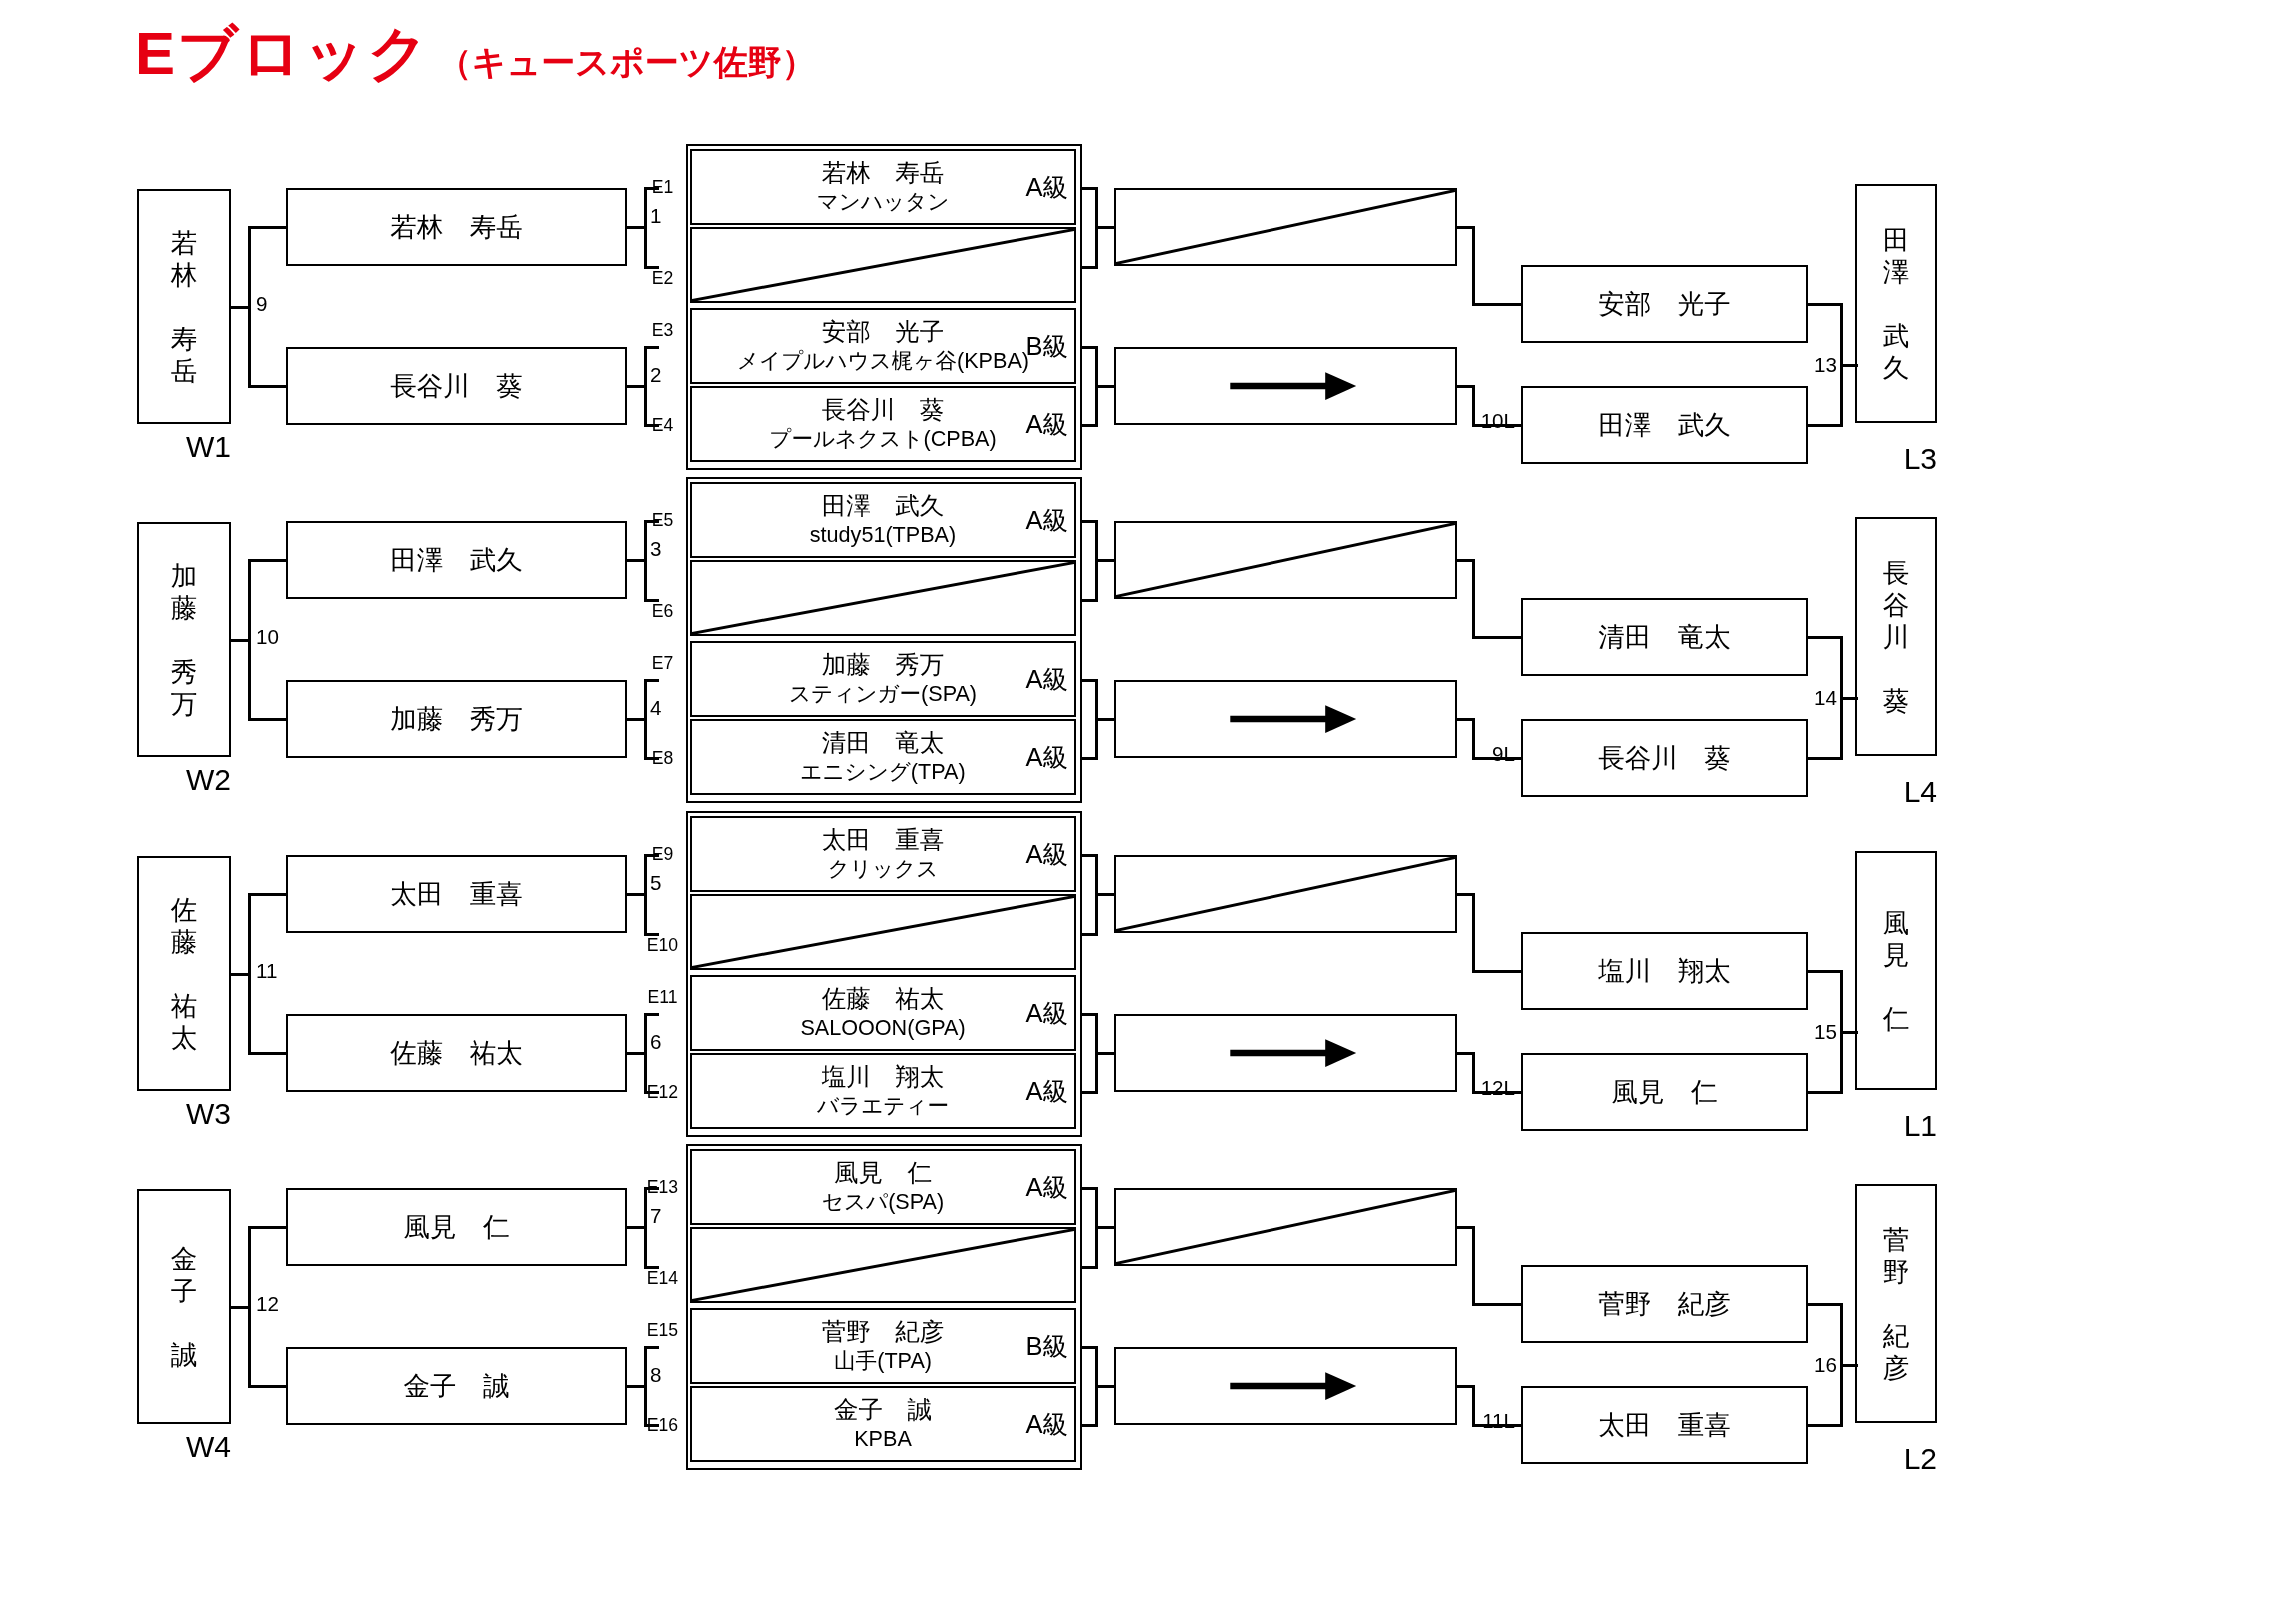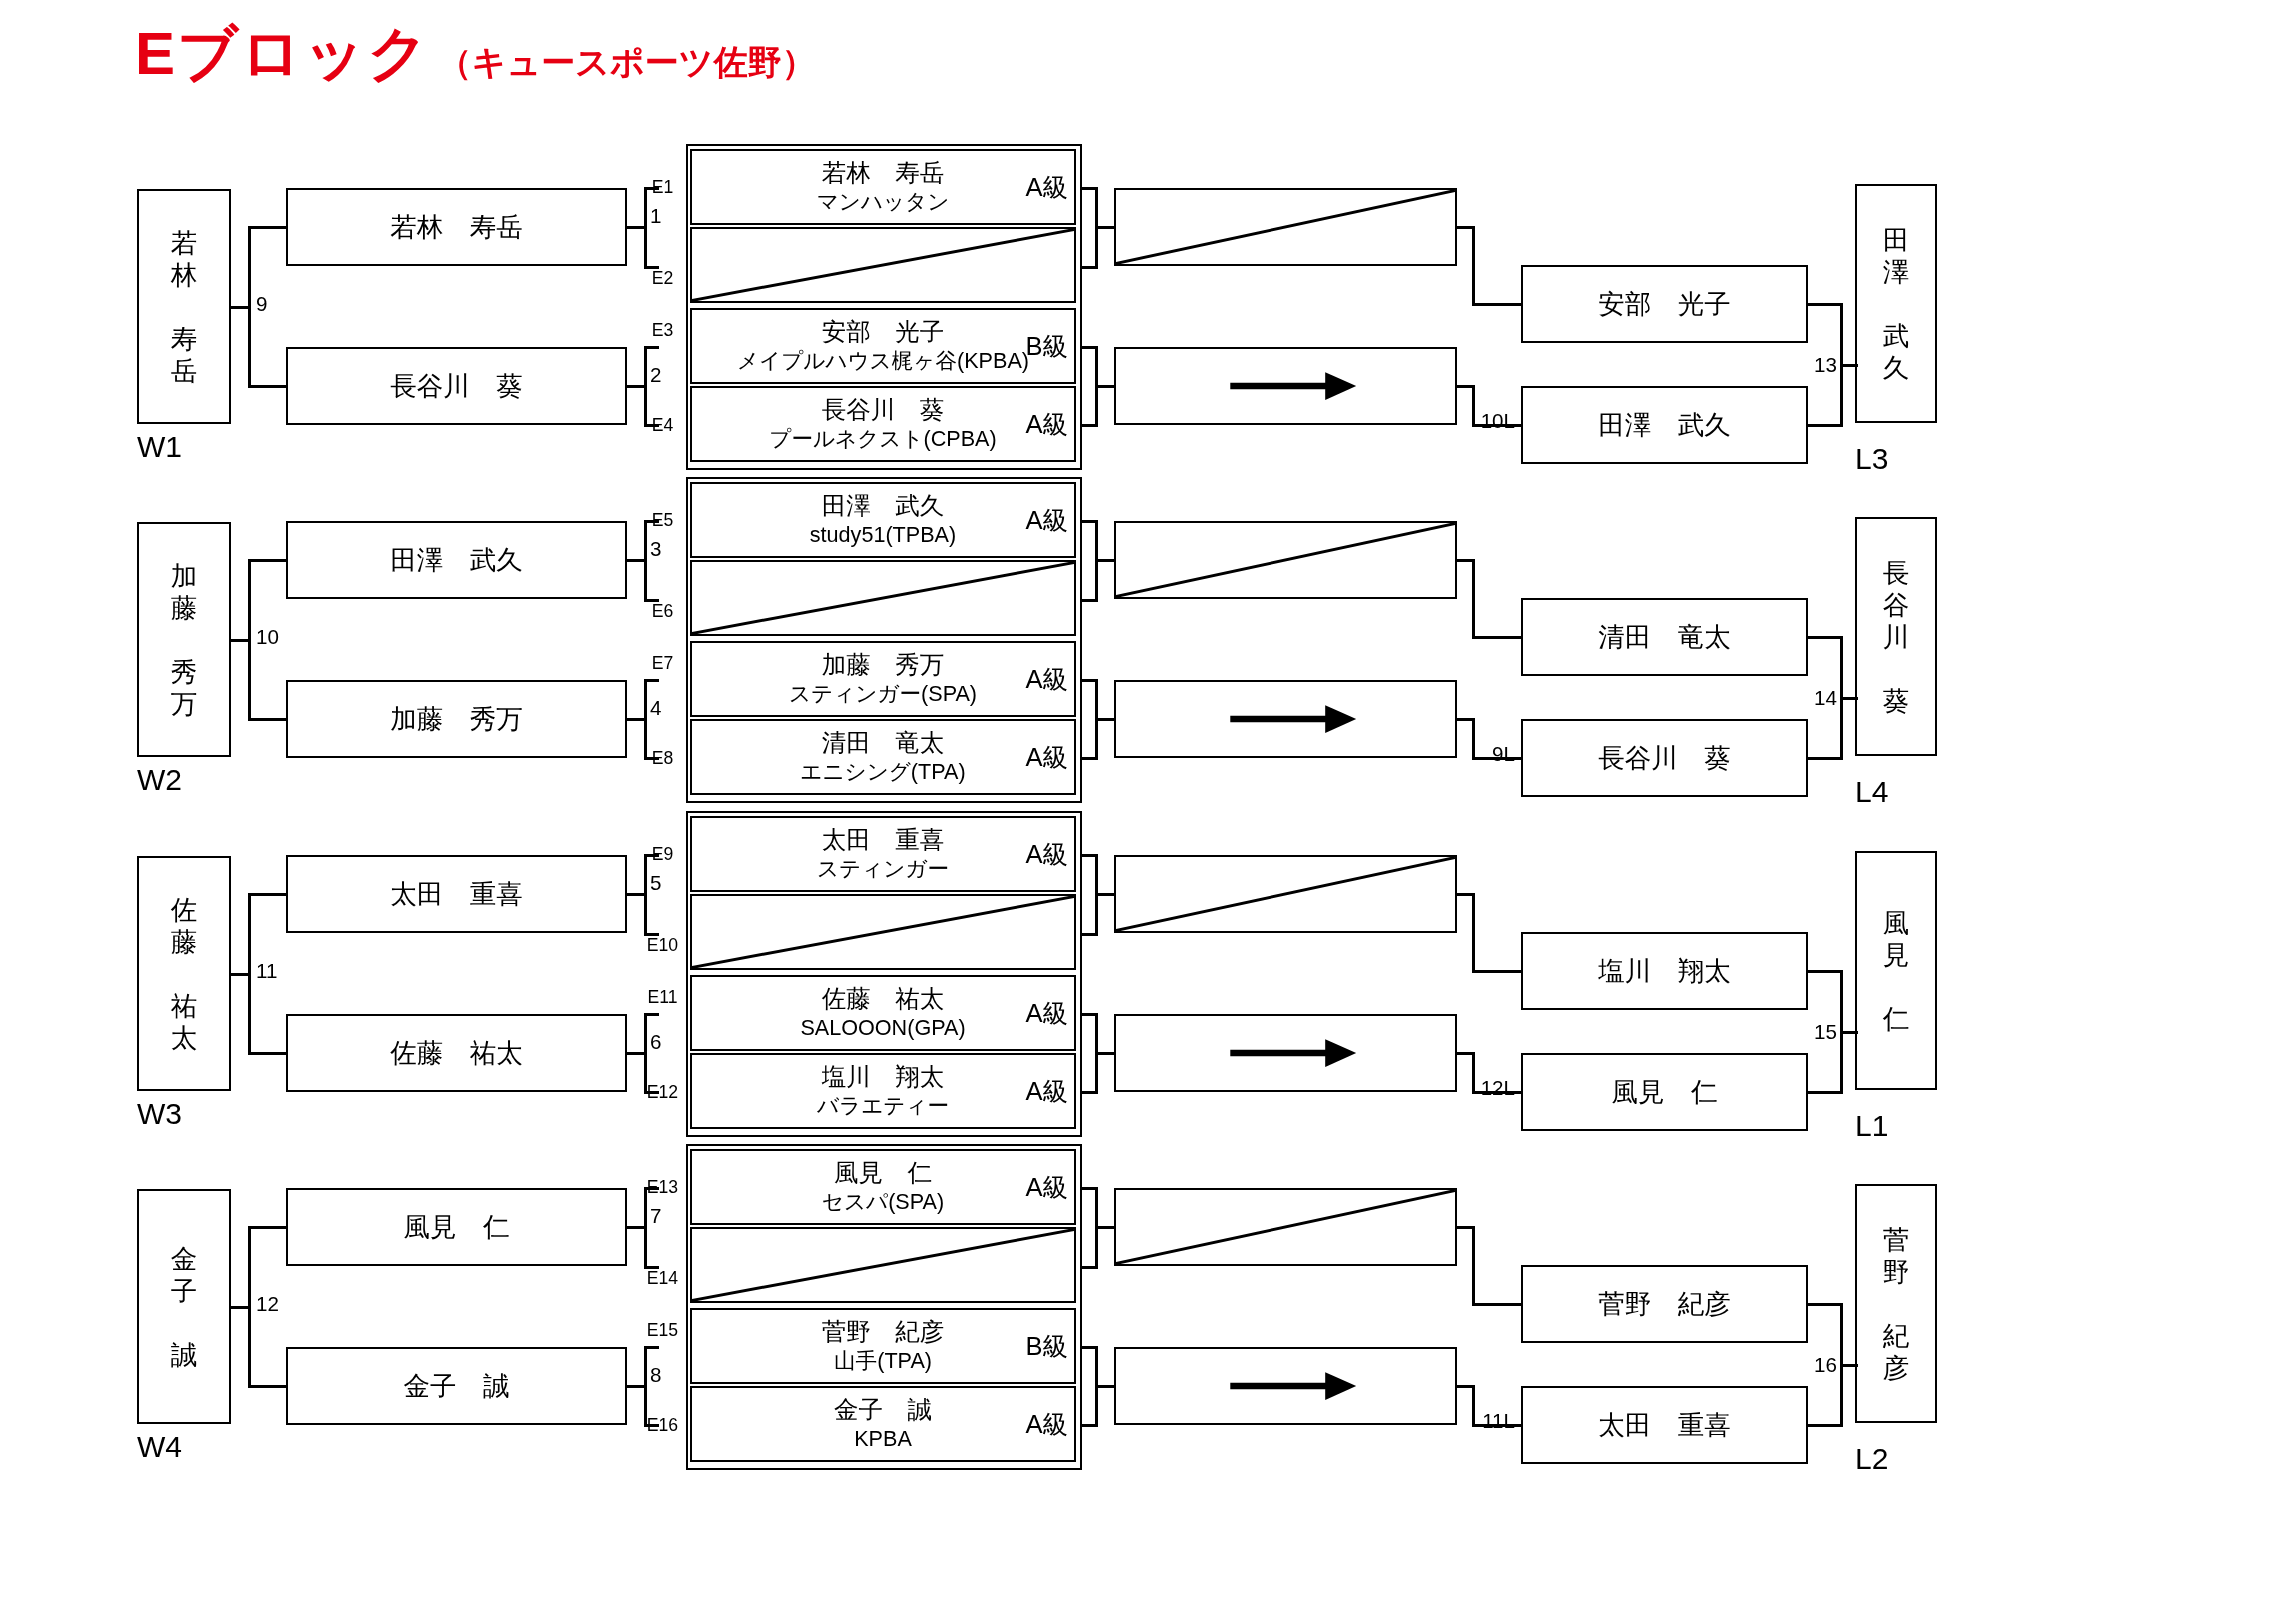--- a/index.html
+++ b/index.html
@@ -9,21 +9,21 @@
   .title .block{font-size:60px;font-weight:bold;letter-spacing:2px}
   .title .venue{font-size:34px;font-weight:bold;margin-left:7px}
 
   .section{position:absolute;left:0;width:2293px;height:333px}
   .box{position:absolute;border:2.9px solid #000;box-sizing:border-box;background:#fff}
   .ln{position:absolute;background:#000}
 
   .wbox{left:137px;top:45px;width:94px;height:235px;display:flex;align-items:center;justify-content:center}
   .lbox{left:1855px;top:40px;width:82px;height:239px;display:flex;align-items:center;justify-content:center}
   .vname{white-space:pre;text-align:center;font-size:26.5px;line-height:32px}
-  .slotlab{position:absolute;text-align:left;font-size:30px}
+  .slotlab{position:absolute;text-align:right;font-size:30px}
   .wlabel{left:137px;top:286px;width:94px}
   .llabel{left:1855px;top:298px;width:82px}
 
   .num{position:absolute;font-size:20.6px}
   .wno{left:256px;top:148px}
   .sno1{left:650px;top:60px}
   .sno2{left:650px;top:219px}
   .rno{left:1802px;top:209px;width:35px;text-align:right}
   .rblab{left:1460px;top:265px;width:55px;text-align:right;font-size:20.6px}
   .elab{position:absolute;left:643px;width:39px;text-align:center;font-size:17.6px}
@@ -332,21 +332,21 @@
     <div class="num sno2">6</div>
 
     <div class="elab elab1">E9</div>
     <div class="elab elab2">E10</div>
     <div class="elab elab3">E11</div>
     <div class="elab elab4">E12</div>
 
     <div class="box mid">
       <div class="mrow mr1">
         <div class="ename">太田　重喜</div>
-        <div class="eclub">スティンガー</div>
+        <div class="eclub">クリックス</div>
         <div class="erank">A級</div>
       </div>
       <div class="mrow mr2">
         <svg class="fillsvg" viewBox="0 0 388 72" width="380" height="71">
               <line x1="0" y1="100%" x2="100%" y2="0" stroke="#000" stroke-width="3"></line>
             </svg>
       </div>
       <div class="mrow mr3">
         <div class="ename">佐藤　祐太</div>
         <div class="eclub">SALOOON(GPA)</div>

